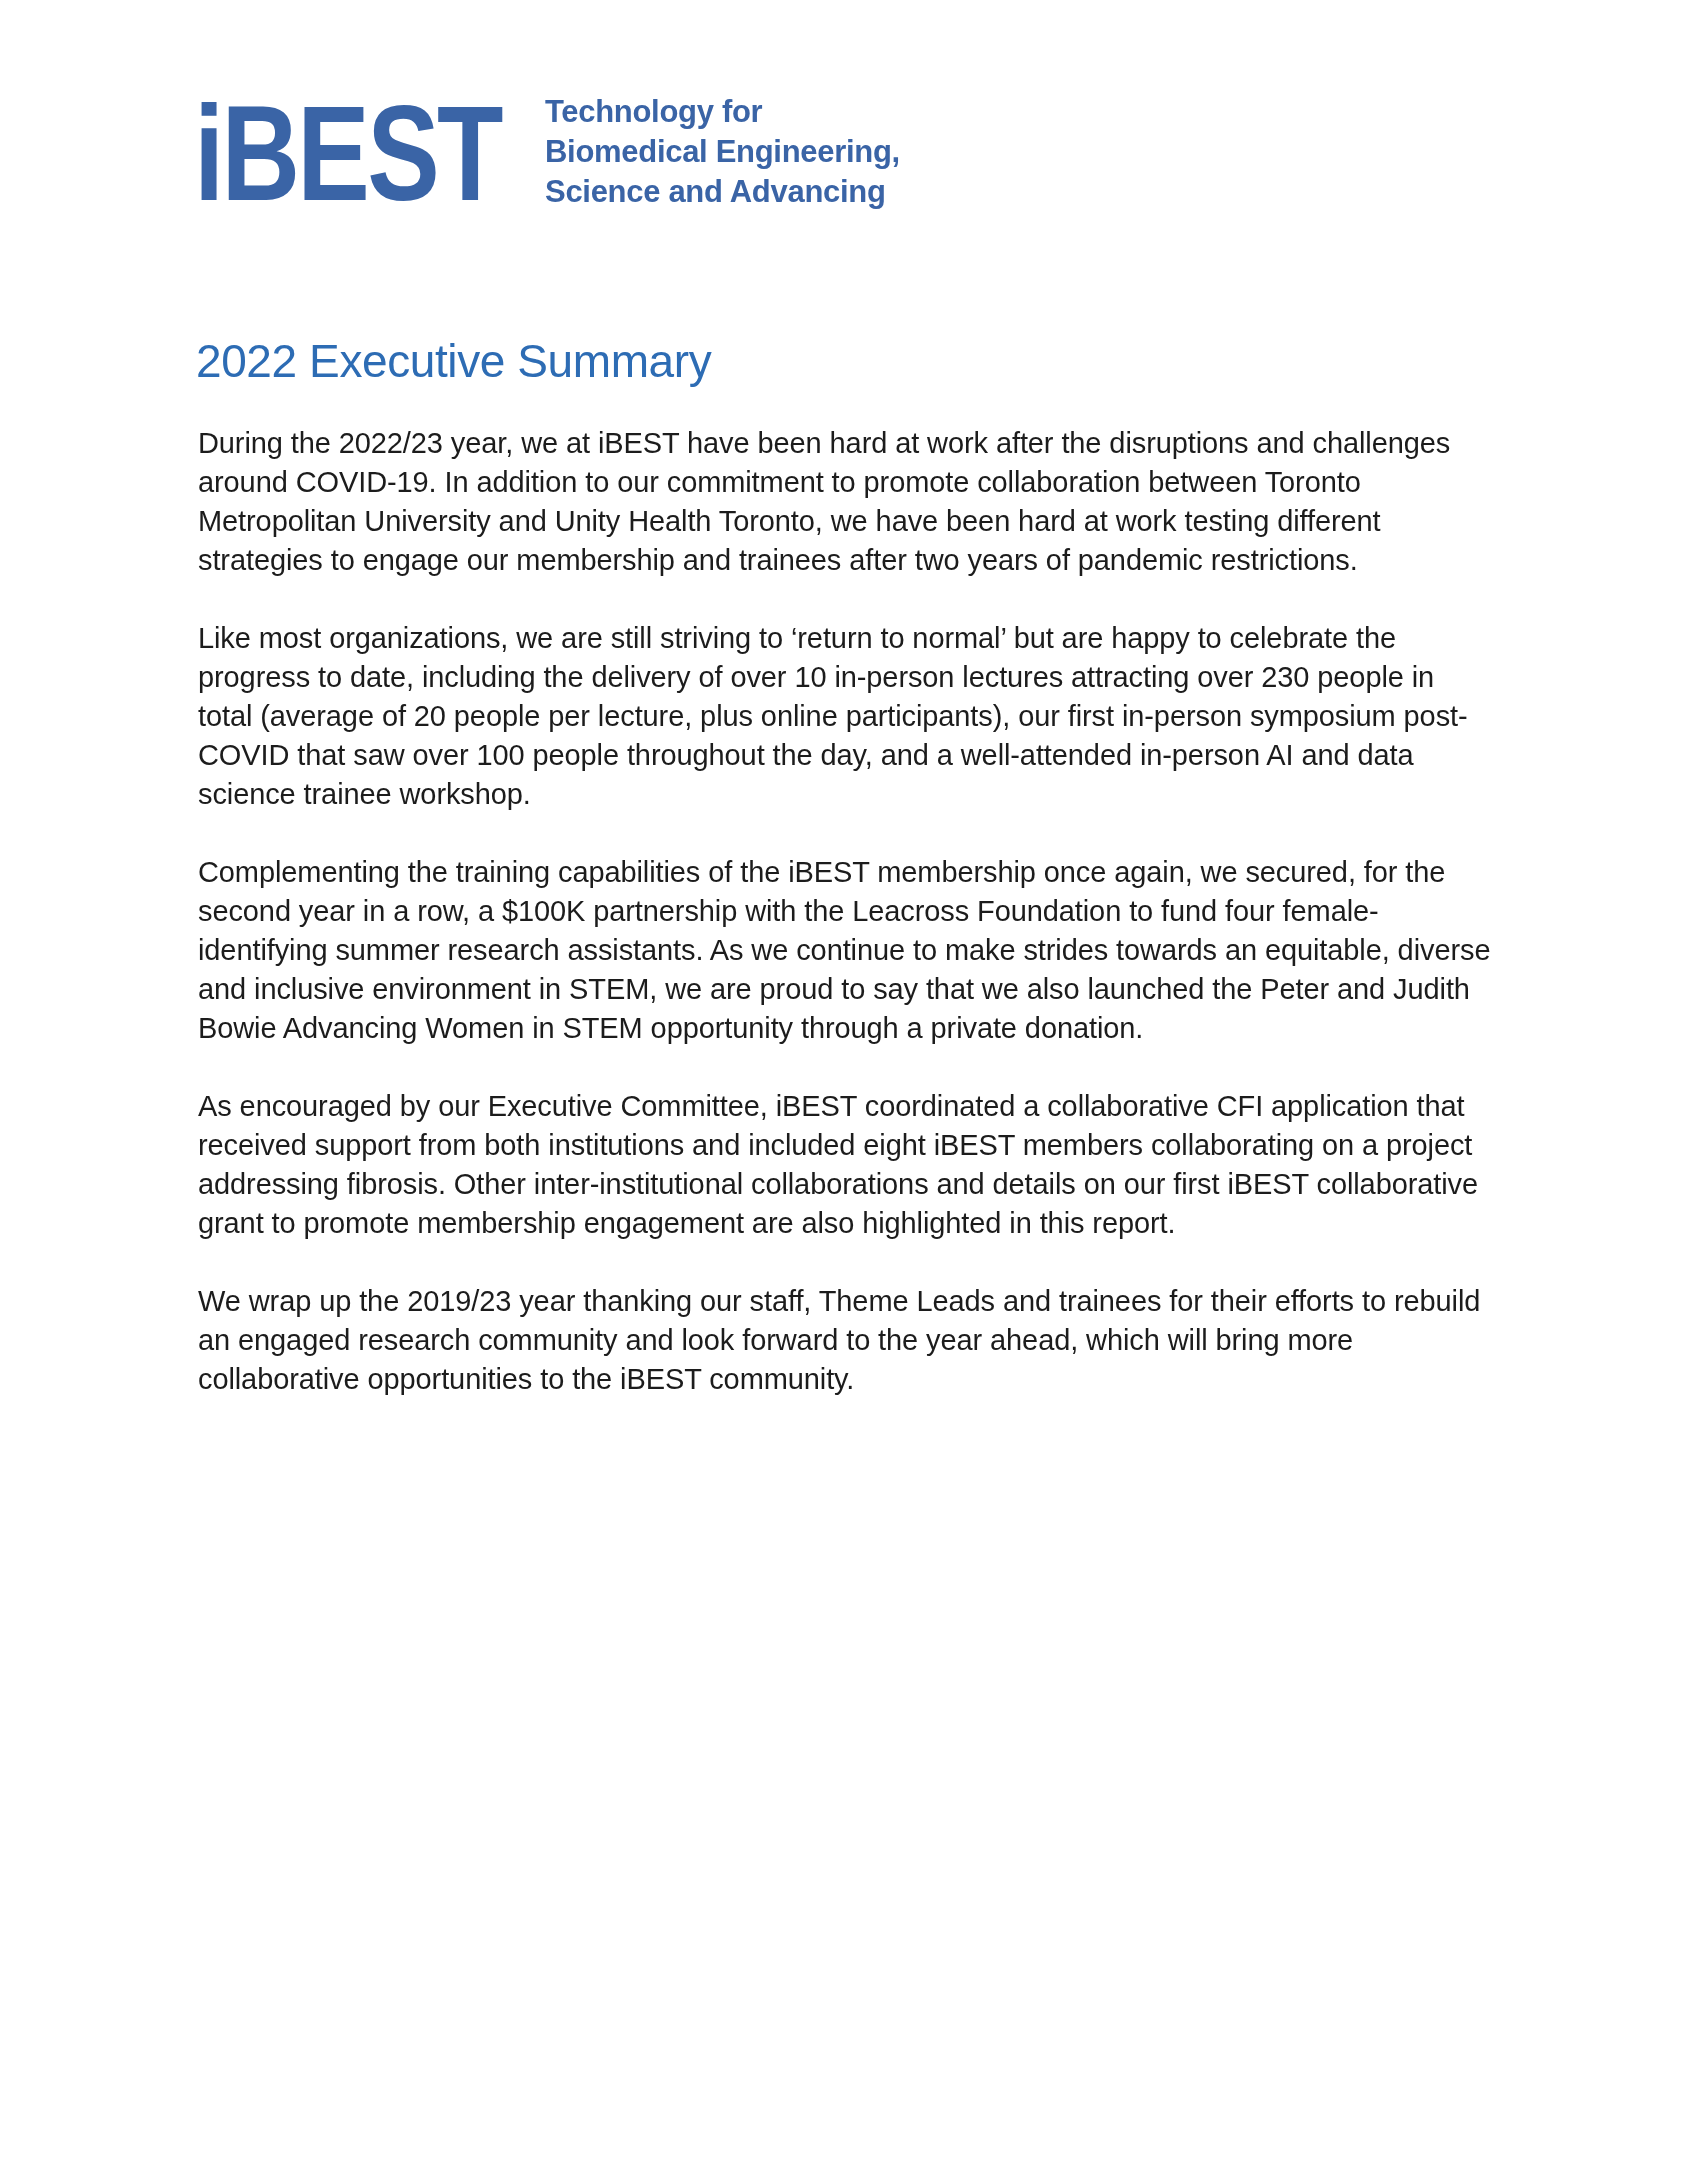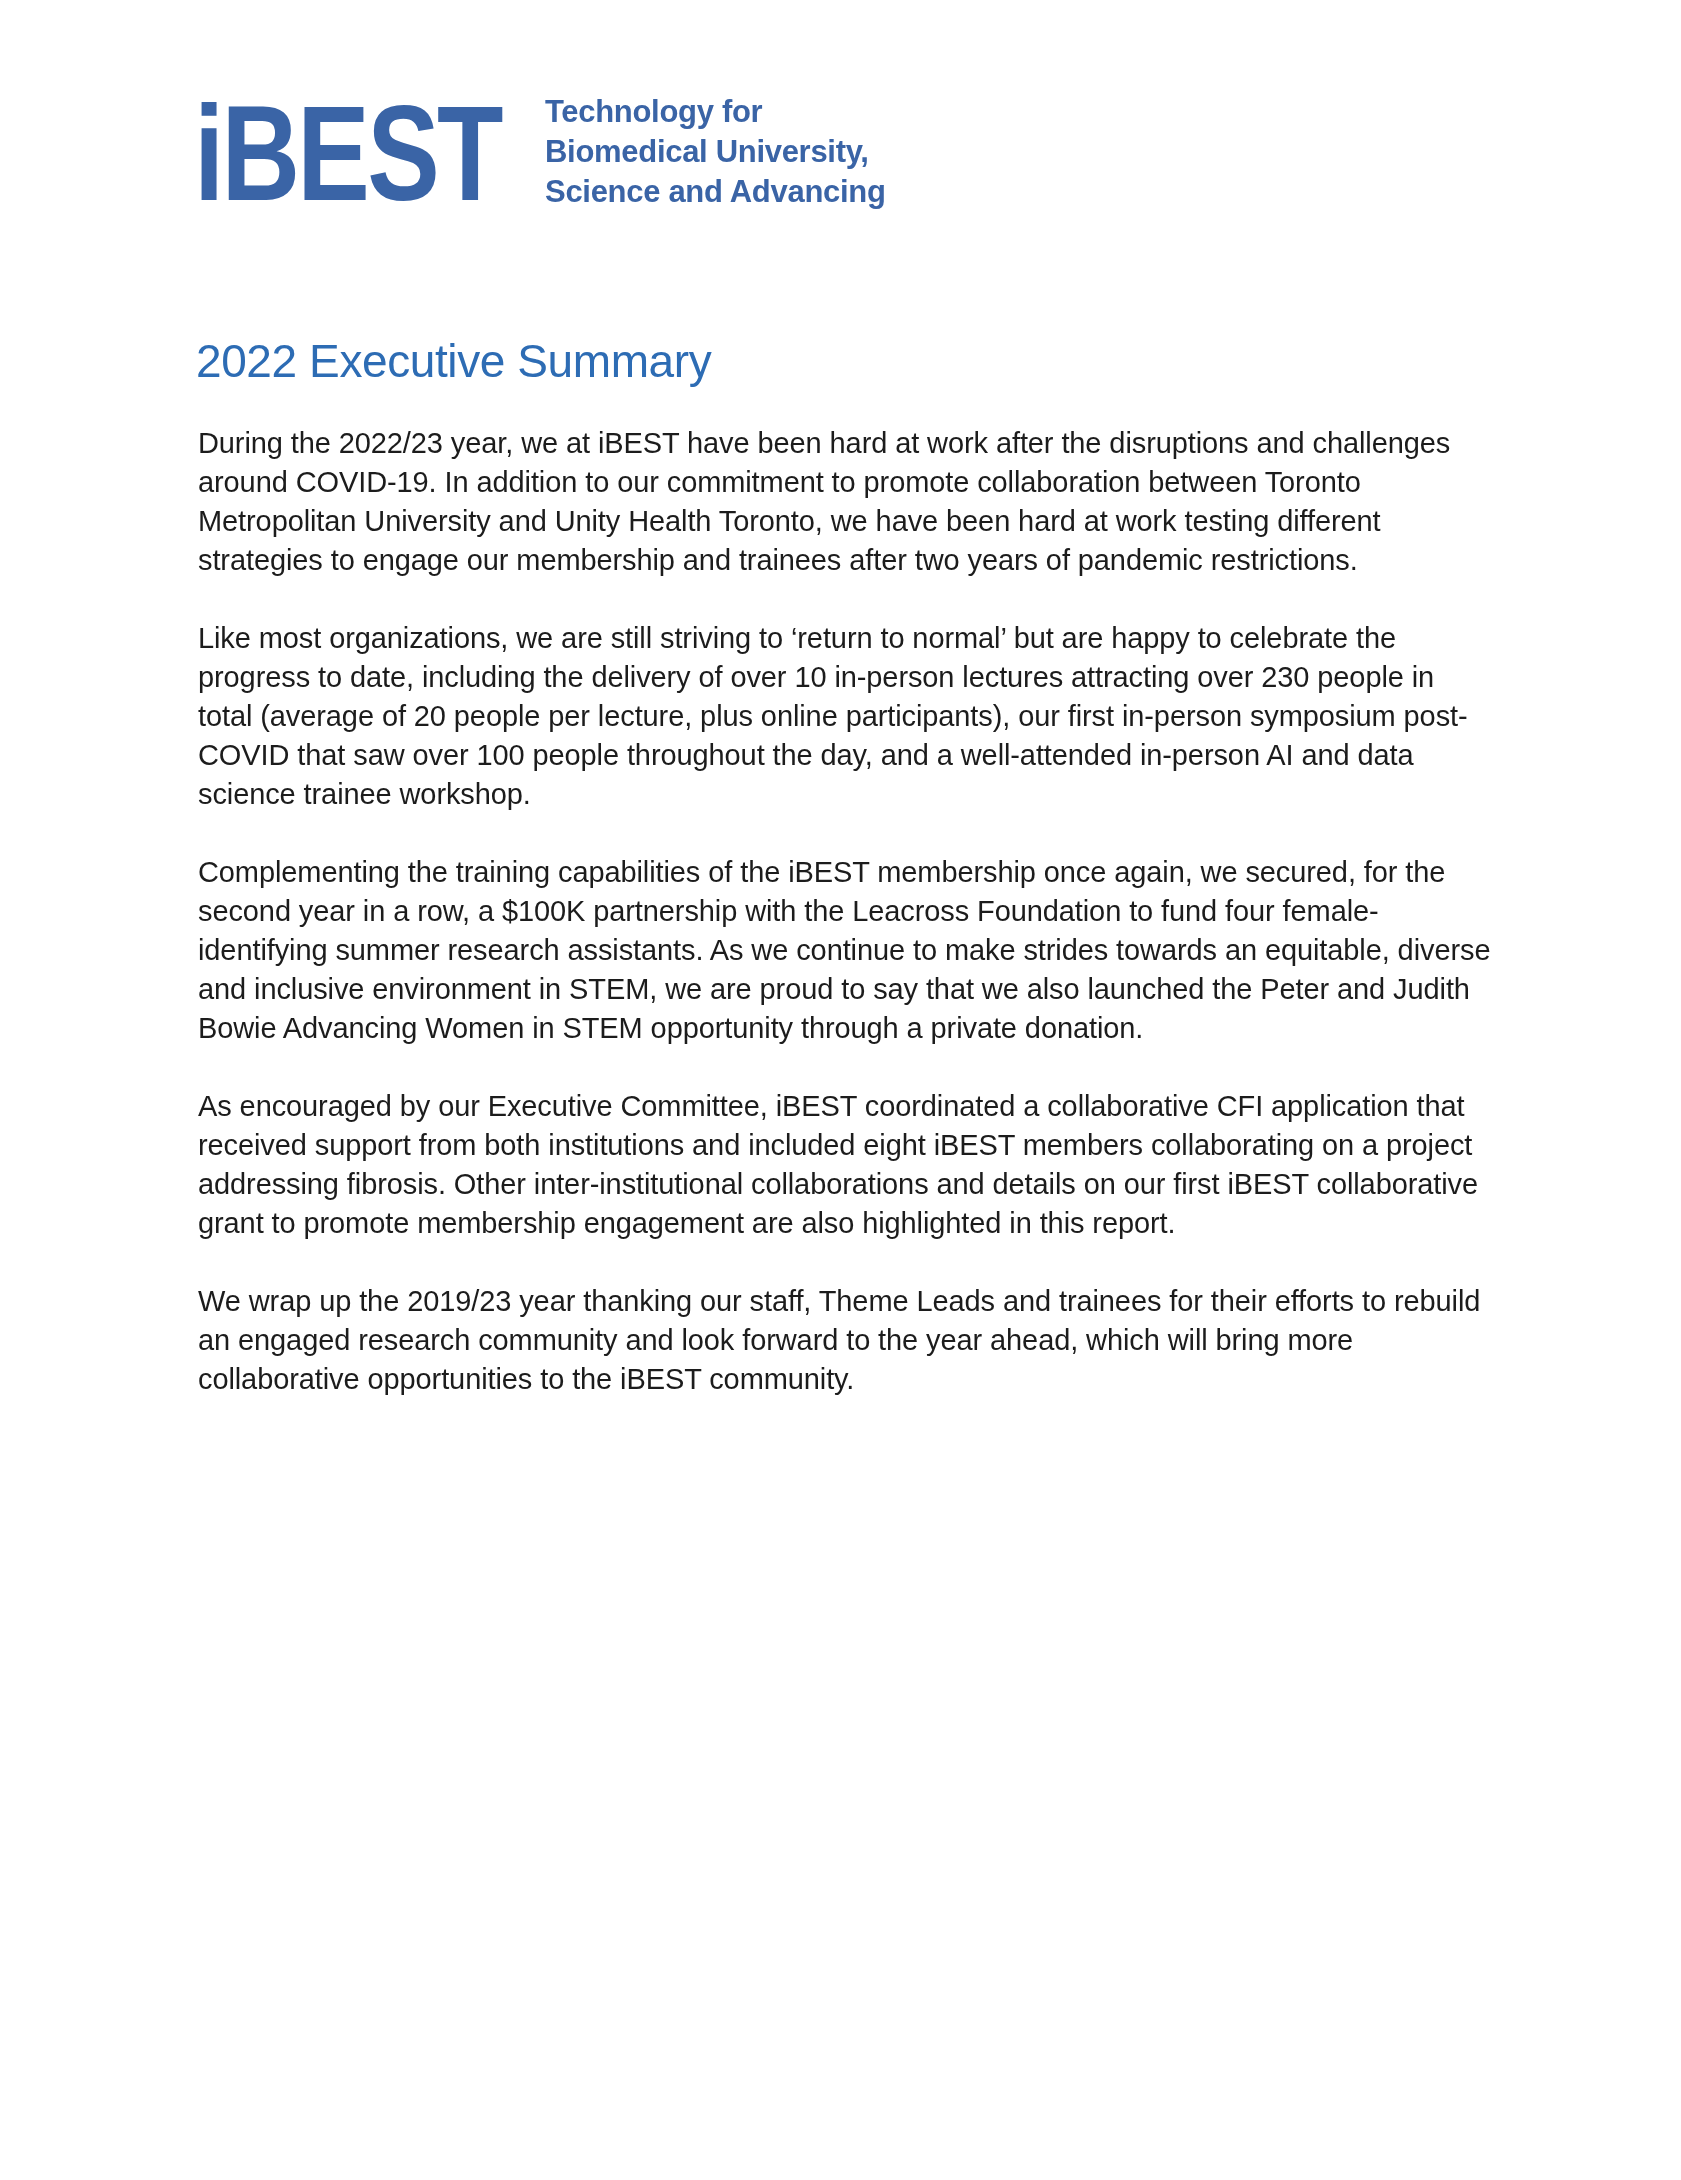--- a/index.html
+++ b/index.html
@@ -133,21 +133,21 @@
   }
 </style>
 </head>
 <body>
 
 <div class="page">
 
   <div class="brand-wordmark">iBEST</div>
   <div class="brand-tagline">
     <div>Technology for</div>
-    <div>Biomedical University,</div>
+    <div>Biomedical Engineering,</div>
     <div>Science and Advancing</div>
   </div>
 
   <h1 class="doc-title" style="margin:0;">2022 Executive Summary</h1>
 
   <div class="doc-body">
     <p>During the 2022/23 year, we at iBEST have been hard at work after the disruptions and challenges around COVID-19. In addition to our commitment to promote collaboration between Toronto Metropolitan University and Unity Health Toronto, we have been hard at work testing different strategies to engage our membership and trainees after two years of pandemic restrictions.</p>
     <p>Like most organizations, we are still striving to ‘return to normal’ but are happy to celebrate the progress to date, including the delivery of over 10 in-person lectures attracting over 230 people in total (average of 20 people per lecture, plus online participants), our first in-person symposium post-COVID that saw over 100 people throughout the day, and a well-attended in-person AI and data science trainee workshop.</p>
     <p>Complementing the training capabilities of the iBEST membership once again, we secured, for the second year in a row, a $100K partnership with the Leacross Foundation to fund four female-identifying summer research assistants. As we continue to make strides towards an equitable, diverse and inclusive environment in STEM, we are proud to say that we also launched the Peter and Judith Bowie Advancing Women in STEM opportunity through a private donation.</p>
     <p>As encouraged by our Executive Committee, iBEST coordinated a collaborative CFI application that received support from both institutions and included eight iBEST members collaborating on a project addressing fibrosis. Other inter-institutional collaborations and details on our first iBEST collaborative grant to promote membership engagement are also highlighted in this report.</p>

